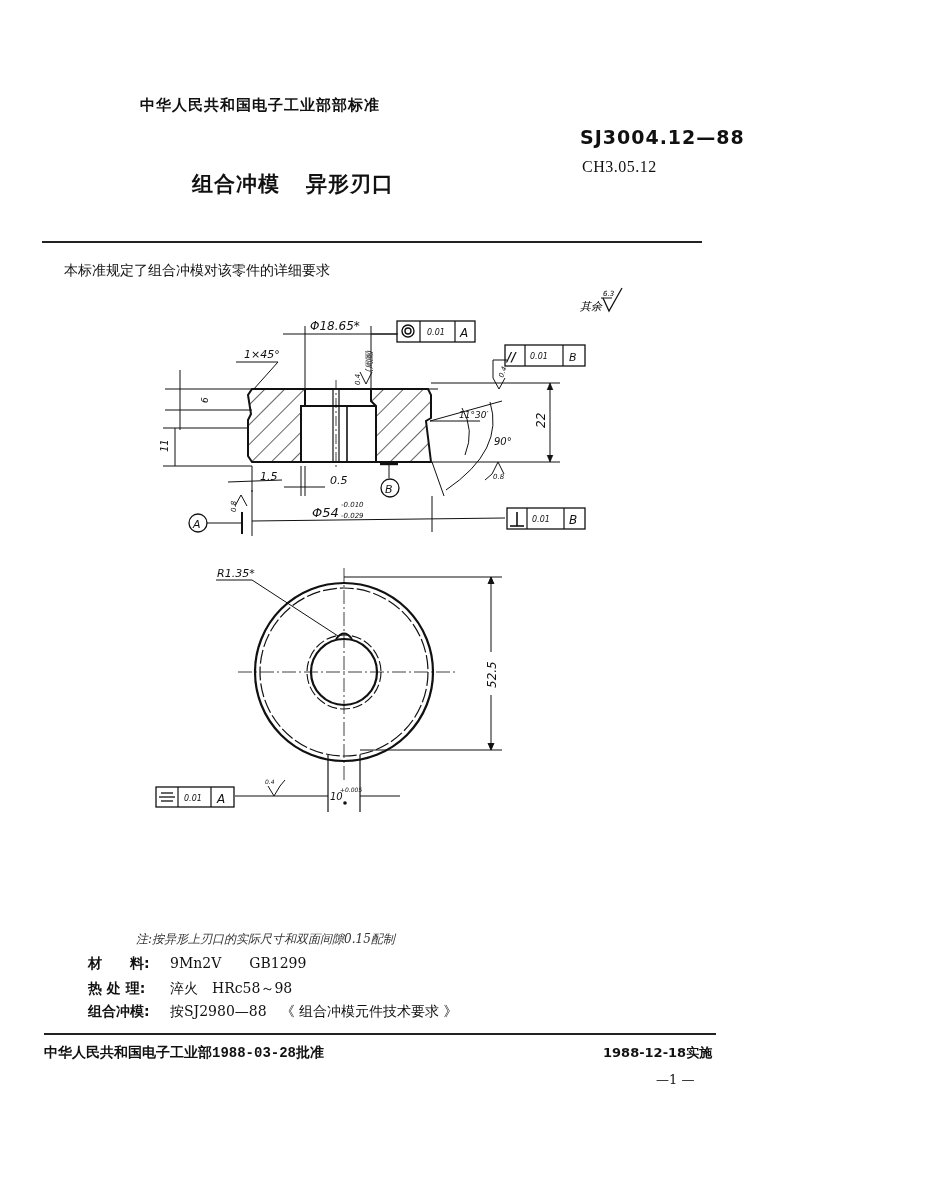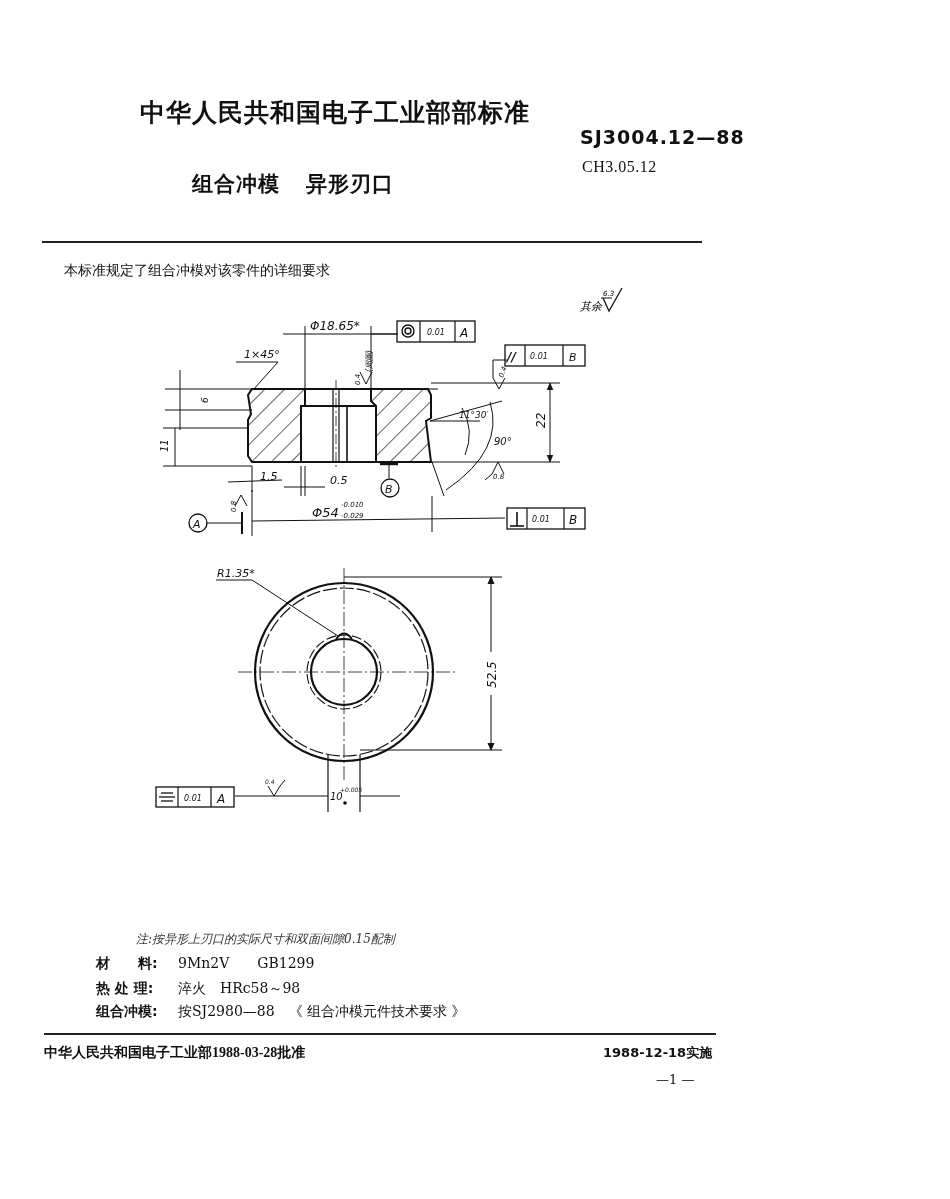--- a/index.html
+++ b/index.html
@@ -1,30 +1,30 @@
 <!DOCTYPE html>
 <html><head>
 <meta charset="utf-8">
 <style>
   html, body { margin: 0; padding: 0; background: #ffffff; }
   body { width: 950px; height: 1199px; position: relative; overflow: hidden;
          font-family: "DejaVu Serif", serif; color: #111; }
   .abs { position: absolute; white-space: nowrap; }
-  .hdr-org { left: 140px; top: 96px; font-family: "DejaVu Sans", sans-serif; font-weight: bold; font-size: 25px; letter-spacing: 1px; text-align: center; }
+  .hdr-org { left: 140px; top: 96px; font-family: "DejaVu Sans", sans-serif; font-weight: bold; font-size: 15px; letter-spacing: 1px; text-align: center; }
   .std-no { left: 580px; top: 126px; font-family: "DejaVu Sans", sans-serif; font-weight: bold; font-size: 19px; letter-spacing: 1px; }
   .ch-no { left: 582px; top: 158px; font-family: "Liberation Serif", serif; font-size: 16px; letter-spacing: 0.5px; }
   .title { left: 192px; top: 170px; font-family: "DejaVu Sans", sans-serif; font-weight: bold; font-size: 21px; letter-spacing: 1px; }
   .title .t2 { margin-left: 26px; margin-top: 10px; }
   .rule { left: 42px; width: 660px; height: 2px; background: #222; }
   .intro { left: 64px; top: 262px; font-size: 14px; }
   .note { left: 136px; top: 931px; font-size: 12px; color: #333; font-style: italic; }
-  .spec-row { left: 96px; font-size: 14px; }
+  .spec-row { left: 88px; font-size: 14px; }
   .spec-row .lbl { display: inline-block; width: 72px; font-family: "DejaVu Sans", sans-serif; font-weight: bold; font-size: 14px; letter-spacing: 0px; }
   .spec-row .val { margin-left: 10px; }
-  .foot-left { left: 44px; top: 1044px; font-family: Liberation Serif, serif; font-weight: bold; font-size: 14px; }
+  .foot-left { left: 44px; top: 1044px; font-family: Liberation Mono, monospace; font-weight: bold; font-size: 14px; }
   .foot-right { left: 603px; top: 1044px; font-family: "DejaVu Sans", sans-serif; font-weight: bold; font-size: 13px; }
   .page-no { left: 656px; top: 1072px; font-size: 13px; }
   svg text { font-family: "DejaVu Sans", sans-serif; font-style: italic; }
 </style>
 </head>
 <body>
 
 <div class="abs hdr-org">中华人民共和国电子工业部部标准</div>
 <div class="abs std-no">SJ3004.12—88</div>
 <div class="abs ch-no">CH3.05.12</div>

